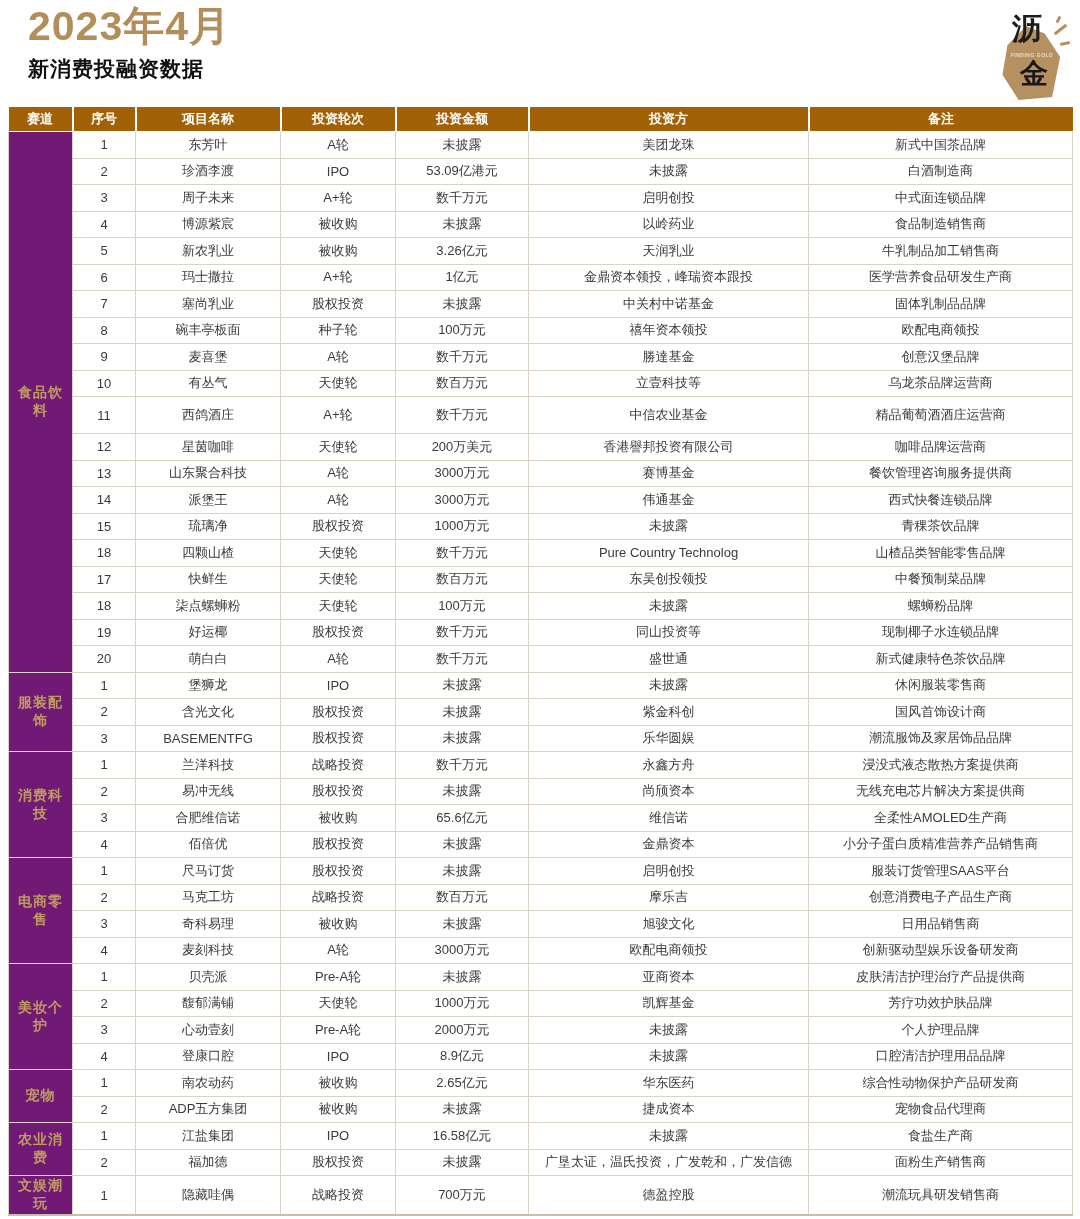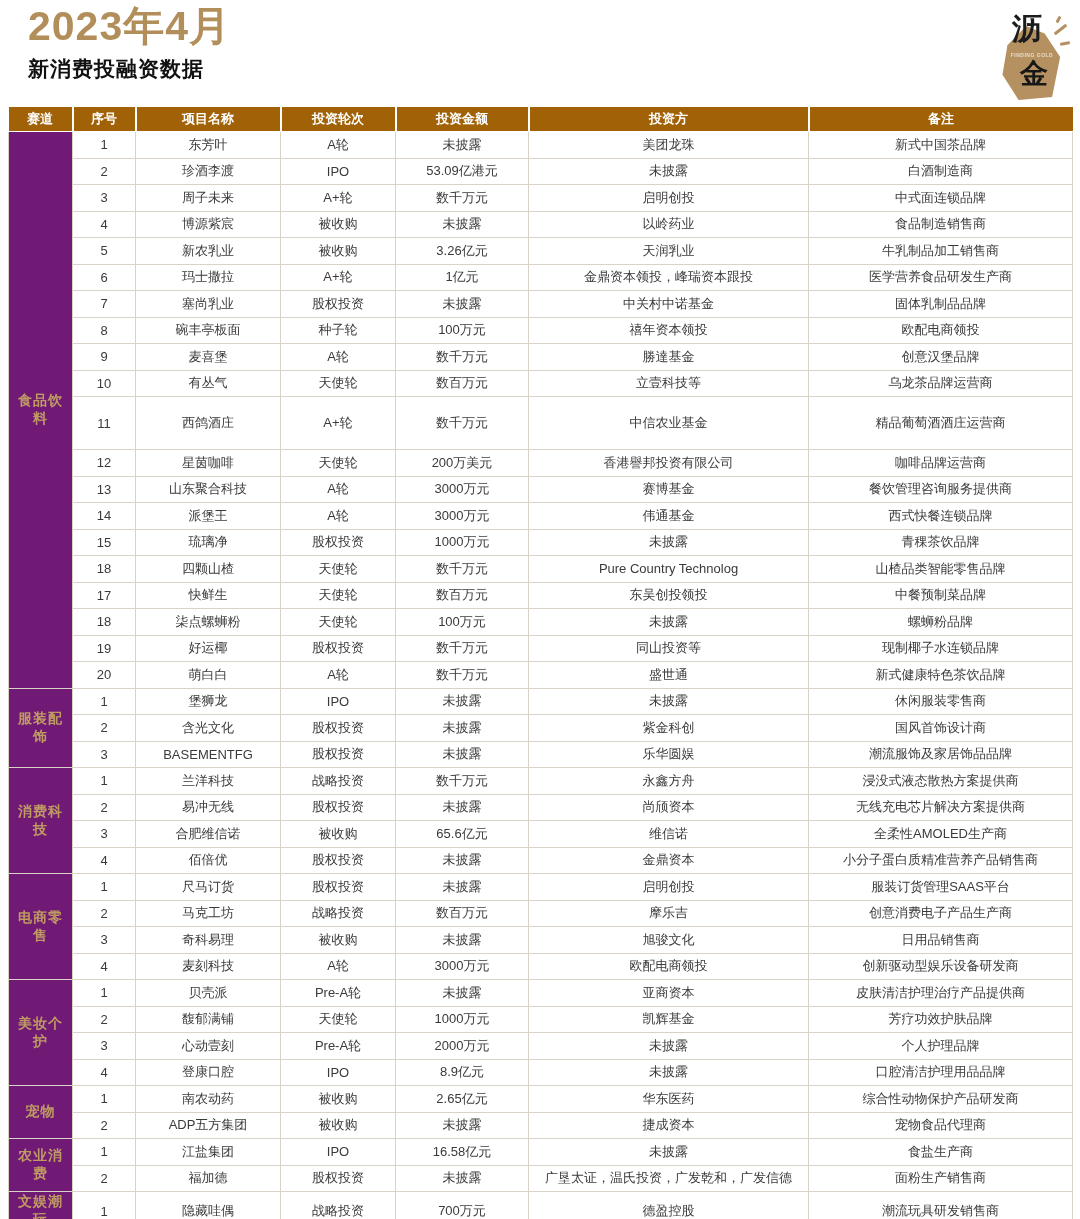--- a/index.html
+++ b/index.html
@@ -46,21 +46,21 @@
   thead th{
     background:#a16207;color:#ffffff;font-size:13px;font-weight:bold;
     height:24px;padding:0;border-right:2px solid #ffffff;border-bottom:1px solid #ffffff;text-align:center;
   }
   thead th:last-child{border-right:none;}
   tbody td{
     border:1px solid #d9d2c6;font-size:13px;color:#3a3a3a;text-align:center;
     padding:1px 4px;overflow:hidden;white-space:nowrap;
   }
   tbody tr{height:26.5px;}
-  tbody tr.tall{height:53px;}
+  tbody tr.tall{height:37px;}
   td.track-cell{
     font-weight:bold;color:#bf9b63;font-size:14px;letter-spacing:1px;
     background:#701a75;white-space:normal;
   }
   table{border-bottom:2px solid #cbbfa8;}
 </style>
 </head>
 <body>
 
 <div class="page-header">

